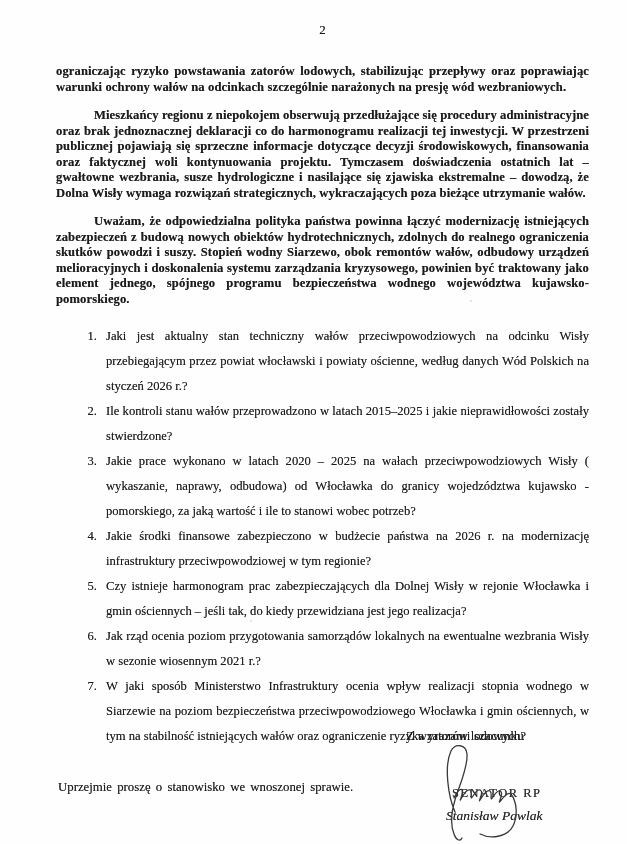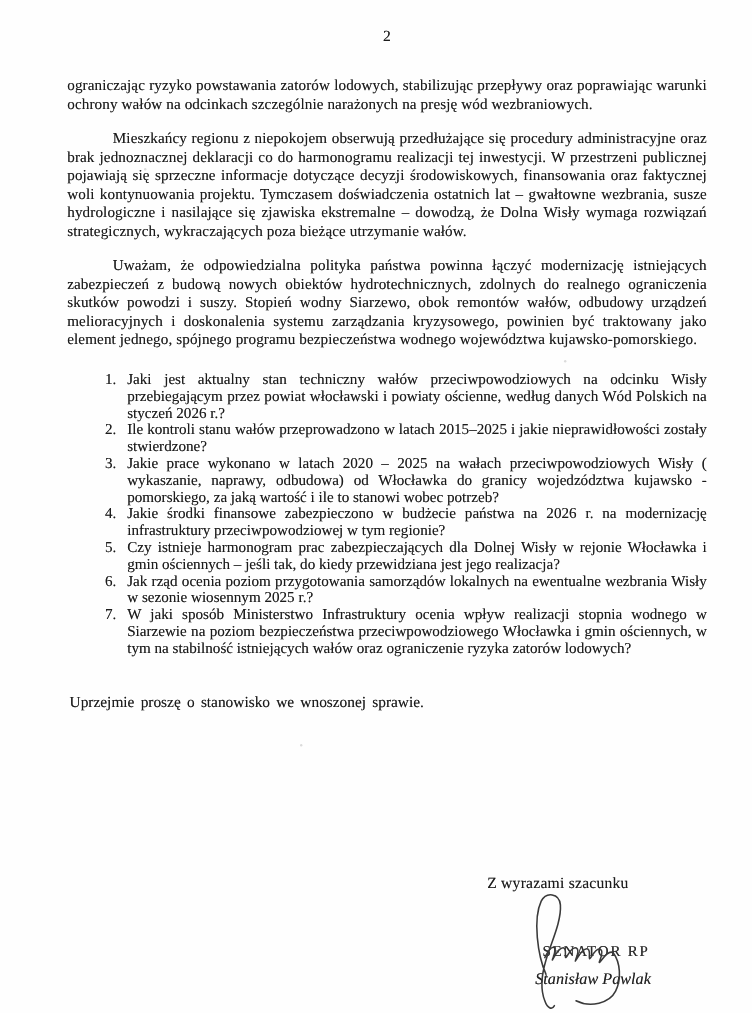--- a/index.html
+++ b/index.html
@@ -25,29 +25,30 @@
     text-align: center;
     font-size: 13px;
     margin-bottom: 26px;
   }
   p.para {
     margin: 0 0 13px 0;
     font-size: 12.6px;
     line-height: 15.5px;
     text-align: justify;
     letter-spacing: 0.1px;
+    font-weight: bold;
   }
   p.para.indent {
     text-indent: 38px;
   }
   ol.questions {
     margin: 17px 0 0 0;
     padding: 0 0 0 44px;
     font-size: 12.6px;
-    line-height: 14px;
+    line-height: 25px;
   }
   ol.questions li {
     text-align: justify;
     padding-left: 6px;
     margin: 0;
   }
   p.closing {
     margin: 30px 0 0 2px;
     font-size: 12.8px;
     line-height: 16px;
@@ -114,21 +115,21 @@
 
     <p class="para indent">Uważam, że odpowiedzialna polityka państwa powinna łączyć modernizację istniejących zabezpieczeń z budową nowych obiektów hydrotechnicznych, zdolnych do realnego ograniczenia skutków powodzi i suszy. Stopień wodny Siarzewo, obok remontów wałów, odbudowy urządzeń melioracyjnych i doskonalenia systemu zarządzania kryzysowego, powinien być traktowany jako element jednego, spójnego programu bezpieczeństwa wodnego województwa kujawsko-pomorskiego.</p>
 
 
     <ol class="questions">
       <li>Jaki jest aktualny stan techniczny wałów przeciwpowodziowych na odcinku Wisły przebiegającym przez powiat włocławski i powiaty ościenne, według danych Wód Polskich na styczeń 2026 r.?</li>
       <li>Ile kontroli stanu wałów przeprowadzono w latach 2015–2025 i jakie nieprawidłowości zostały stwierdzone?</li>
       <li>Jakie prace wykonano w latach 2020 – 2025 na wałach przeciwpowodziowych Wisły ( wykaszanie, naprawy, odbudowa) od Włocławka do granicy wojedzództwa kujawsko - pomorskiego, za jaką wartość i ile to stanowi wobec potrzeb?</li>
       <li>Jakie środki finansowe zabezpieczono w budżecie państwa na 2026 r. na modernizację infrastruktury przeciwpowodziowej w tym regionie?</li>
       <li>Czy istnieje harmonogram prac zabezpieczających dla Dolnej Wisły w rejonie Włocławka i gmin ościennych – jeśli tak, do kiedy przewidziana jest jego realizacja?</li>
-      <li>Jak rząd ocenia poziom przygotowania samorządów lokalnych na ewentualne wezbrania Wisły w sezonie wiosennym 2025 r.?</li>
+      <li>Jak rząd ocenia poziom przygotowania samorządów lokalnych na ewentualne wezbrania Wisły w sezonie wiosennym 2021 r.?</li>
       <li>W jaki sposób Ministerstwo Infrastruktury ocenia wpływ realizacji stopnia wodnego w Siarzewie na poziom bezpieczeństwa przeciwpowodziowego Włocławka i gmin ościennych, w tym na stabilność istniejących wałów oraz ograniczenie ryzyka zatorów lodowych?</li>
     </ol>
 
     <p class="closing">Uprzejmie proszę o stanowisko we wnoszonej sprawie.</p>
   </div>
 
   <div class="sign-block">
     <div class="salutation">Z wyrazami szacunku</div>
 
     <div class="senator-title">SENATOR RP</div>

